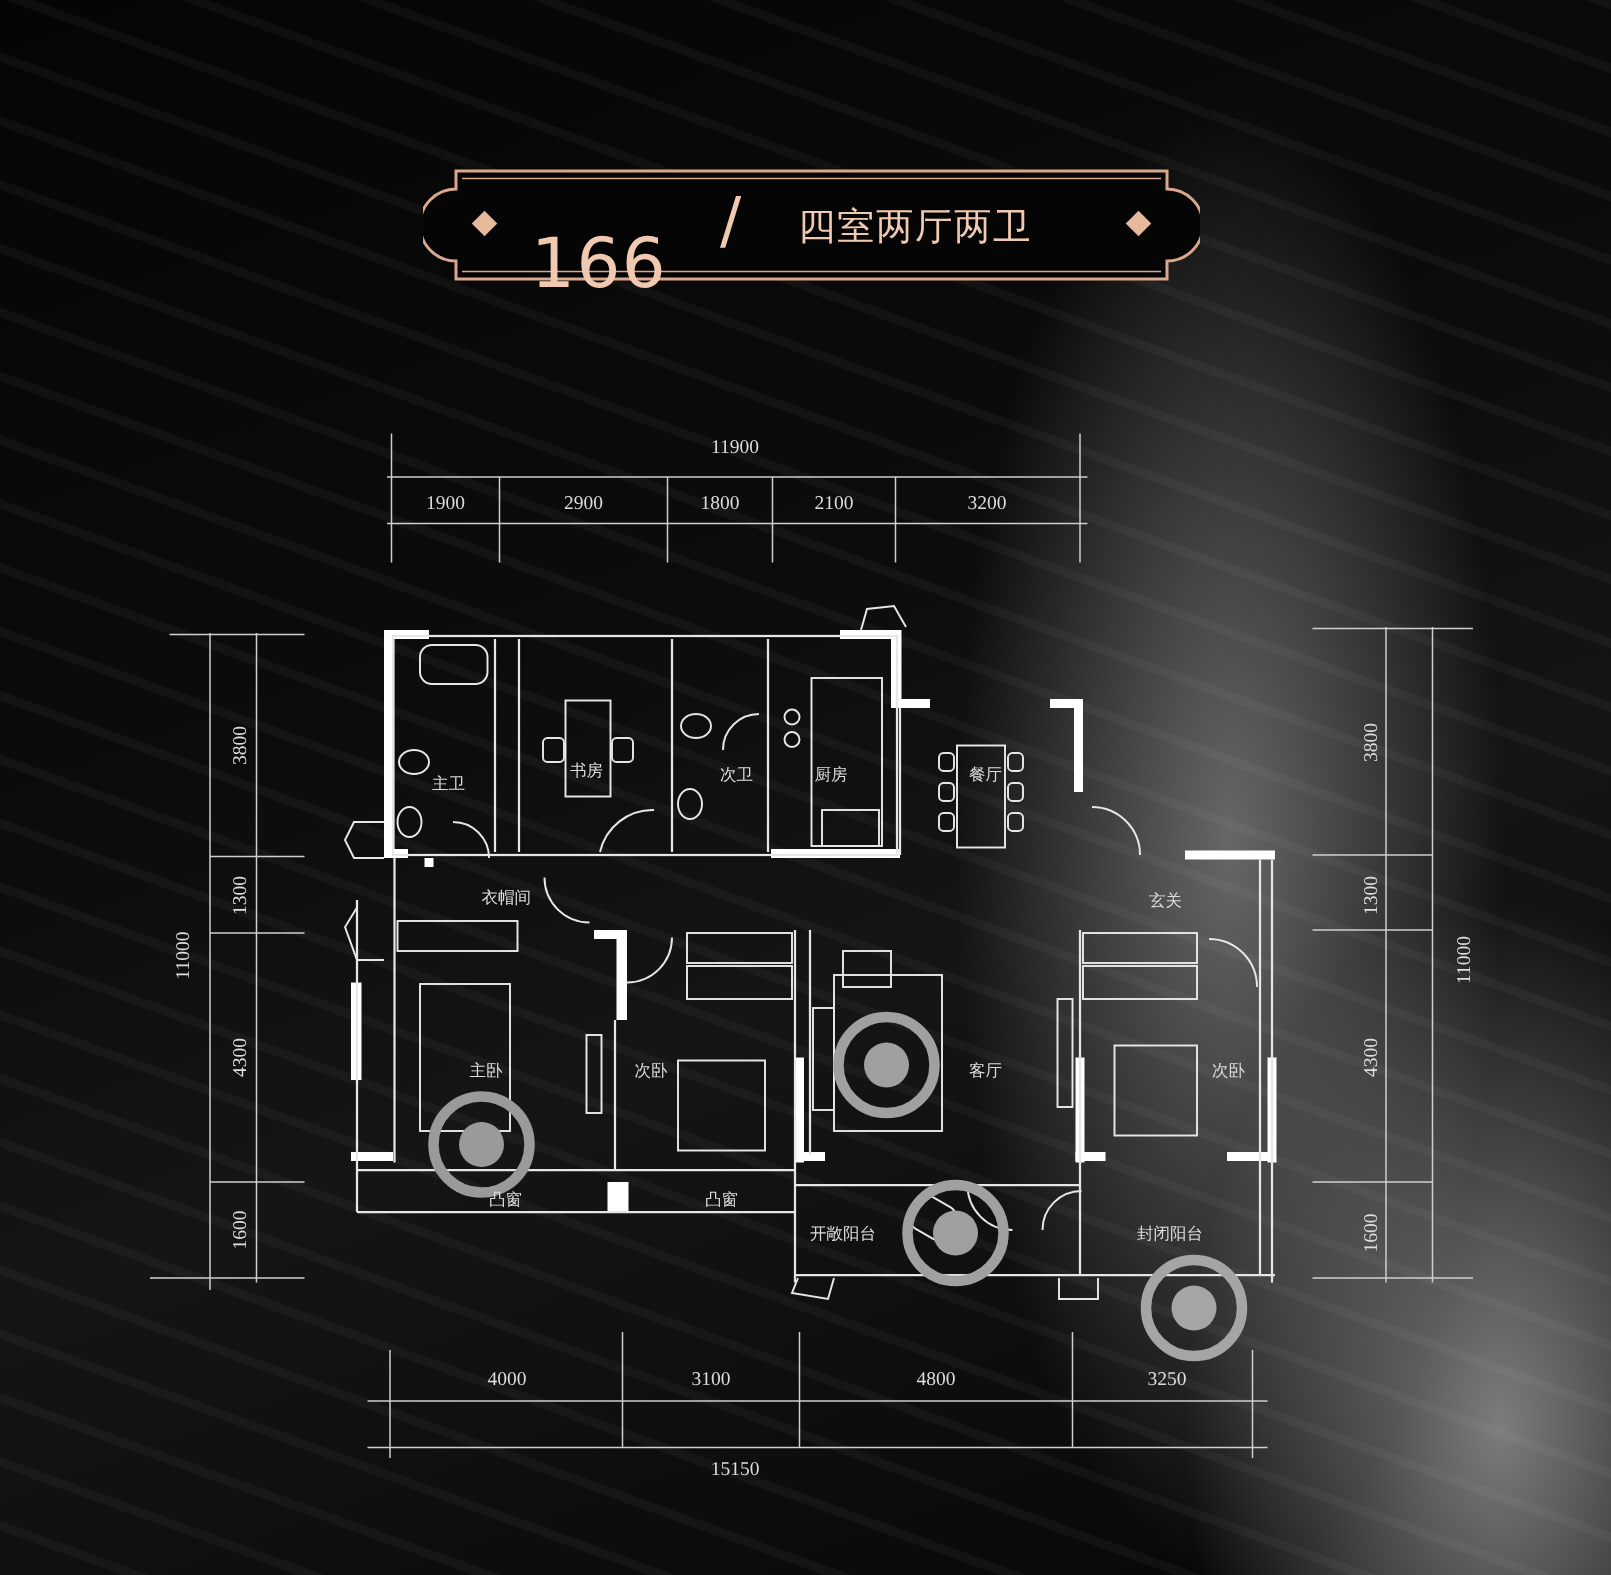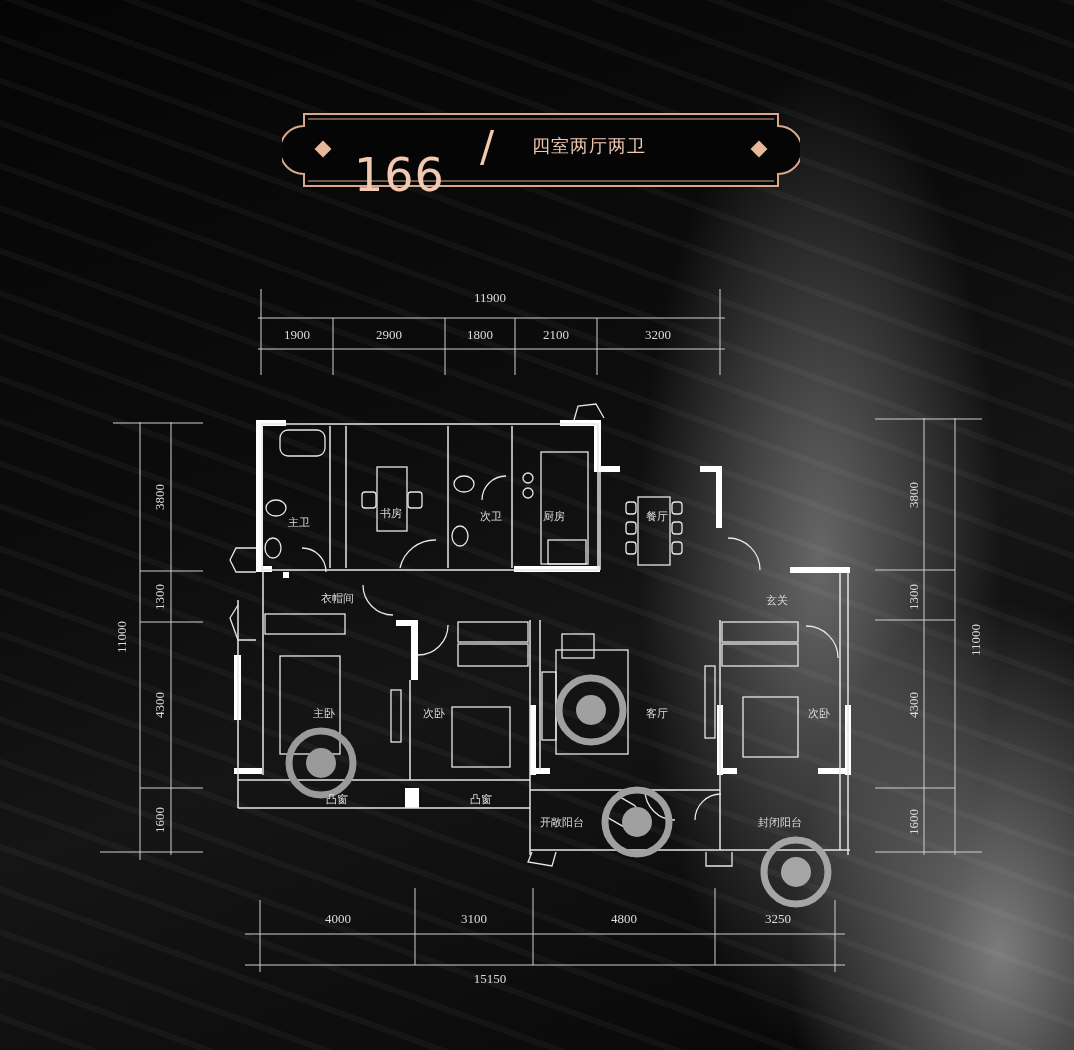--- a/index.html
+++ b/index.html
@@ -7,21 +7,21 @@
   .bg{position:absolute;inset:0;background:
       radial-gradient(ellipse 260px 700px at 820px 560px, rgba(170,170,170,0.55), rgba(0,0,0,0) 70%),
       radial-gradient(ellipse 300px 500px at 1000px 950px, rgba(200,200,200,0.6), rgba(0,0,0,0) 70%),
       linear-gradient(160deg,#050505 0%,#0c0c0c 40%,#151515 60%,#060606 100%);}
   .streaks{position:absolute;inset:0;background:
       repeating-linear-gradient(200deg, rgba(255,255,255,0.035) 0 6px, rgba(0,0,0,0) 6px 40px);}
   .title-plate{position:absolute;left:282px;top:112px;width:518px;height:76px;}
   .title-plate svg{position:absolute;inset:0;}
   .title-number{position:absolute;left:72px;top:8px;font-family:"DejaVu Sans",sans-serif;font-size:46px;color:#f0c9b0;letter-spacing:1px;margin-top:28px;}
   .title-slash{position:absolute;left:198px;top:10px;font-family:"DejaVu Sans",sans-serif;font-size:42px;color:#f0c9b0;}
-  .title-layout{position:absolute;left:250px;top:22px;font-family:"DejaVu Sans",sans-serif;font-size:18px;color:#f0c9b0;letter-spacing:1px;text-align:right;}
+  .title-layout{position:absolute;left:250px;top:22px;font-family:"DejaVu Sans",sans-serif;font-size:25px;color:#f0c9b0;letter-spacing:1px;text-align:right;}
   .plan{position:absolute;left:0;top:0;width:1074px;height:1050px;}
   .dim{font-family:"Liberation Serif","DejaVu Serif",serif;font-size:13px;fill:#ddd;}
   .room{font-family:"DejaVu Sans",sans-serif;font-size:11px;fill:#ddd;}
 </style>
 </head>
 <body>
 
 <div class="bg"></div>
 <div class="streaks"></div>
 

